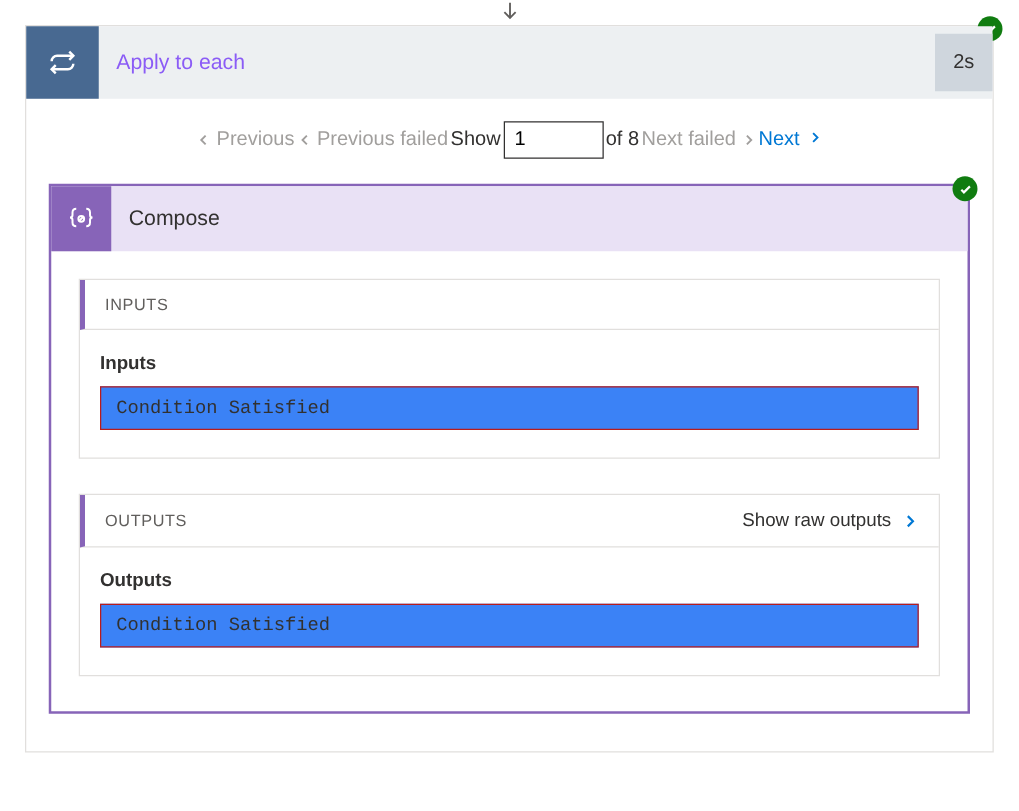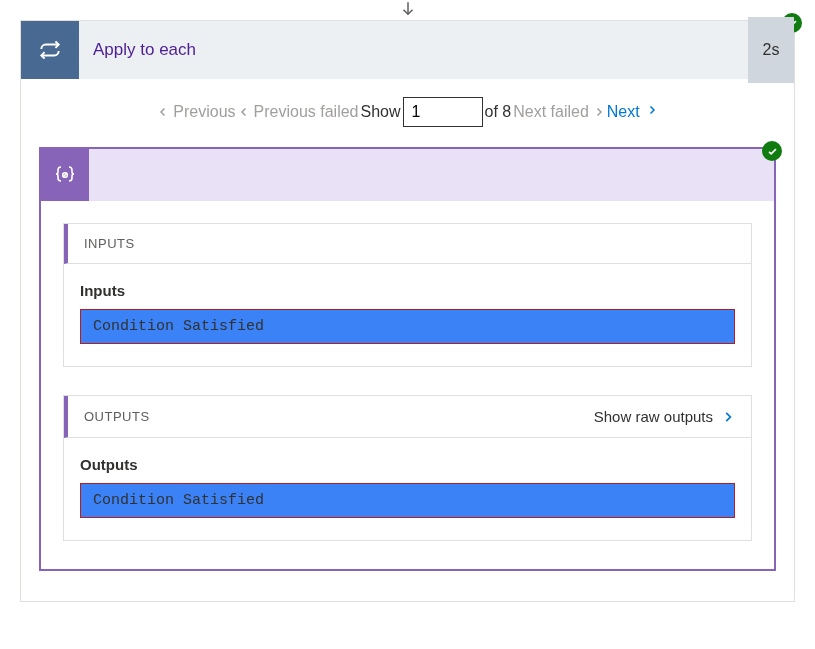--- a/index.html
+++ b/index.html
@@ -36,24 +36,24 @@
       height: 58px;
       background: #486991;
       display: flex;
       align-items: center;
       justify-content: center;
     }
     .outer-title {
       flex: 1;
       padding-left: 14px;
       font-size: 17px;
-      color: #4c1d95;
+      color: #8b5cf6;
     }
     .outer-duration {
-      height: 66px;
+      height: 46px;
       min-width: 46px;
       padding: 0 12px;
       background: #cfd6dd;
       display: flex;
       align-items: center;
       justify-content: center;
       font-size: 16px;
       color: #323130;
     }
     .status-badge {
@@ -252,20 +252,21 @@
     </div>
     <div class="inner-header">
       <div class="inner-icon-box">
         <svg width="24" height="24" viewBox="0 0 24 24" fill="none" stroke="#fff" stroke-width="1.6">
           <path d="M8 4c-2 0-3 1-3 3v2c0 1.5-1 2-2 2 1 0 2 .5 2 2v2c0 2 1 3 3 3"></path>
           <path d="M16 4c2 0 3 1 3 3v2c0 1.5 1 2 2 2-1 0-2 .5-2 2v2c0 2-1 3-3 3"></path>
           <circle cx="12" cy="12" r="2.3"></circle>
           <path d="M14 10l-4 4"></path>
         </svg>
       </div>
+      <div class="inner-title">Compose</div>
     </div>
 
     <div class="inner-body">
 
       <div class="section">
         <div class="section-header">
           <span class="section-header-title">INPUTS</span>
         </div>
         <div class="section-body">
           <div class="field-label">Inputs</div>

